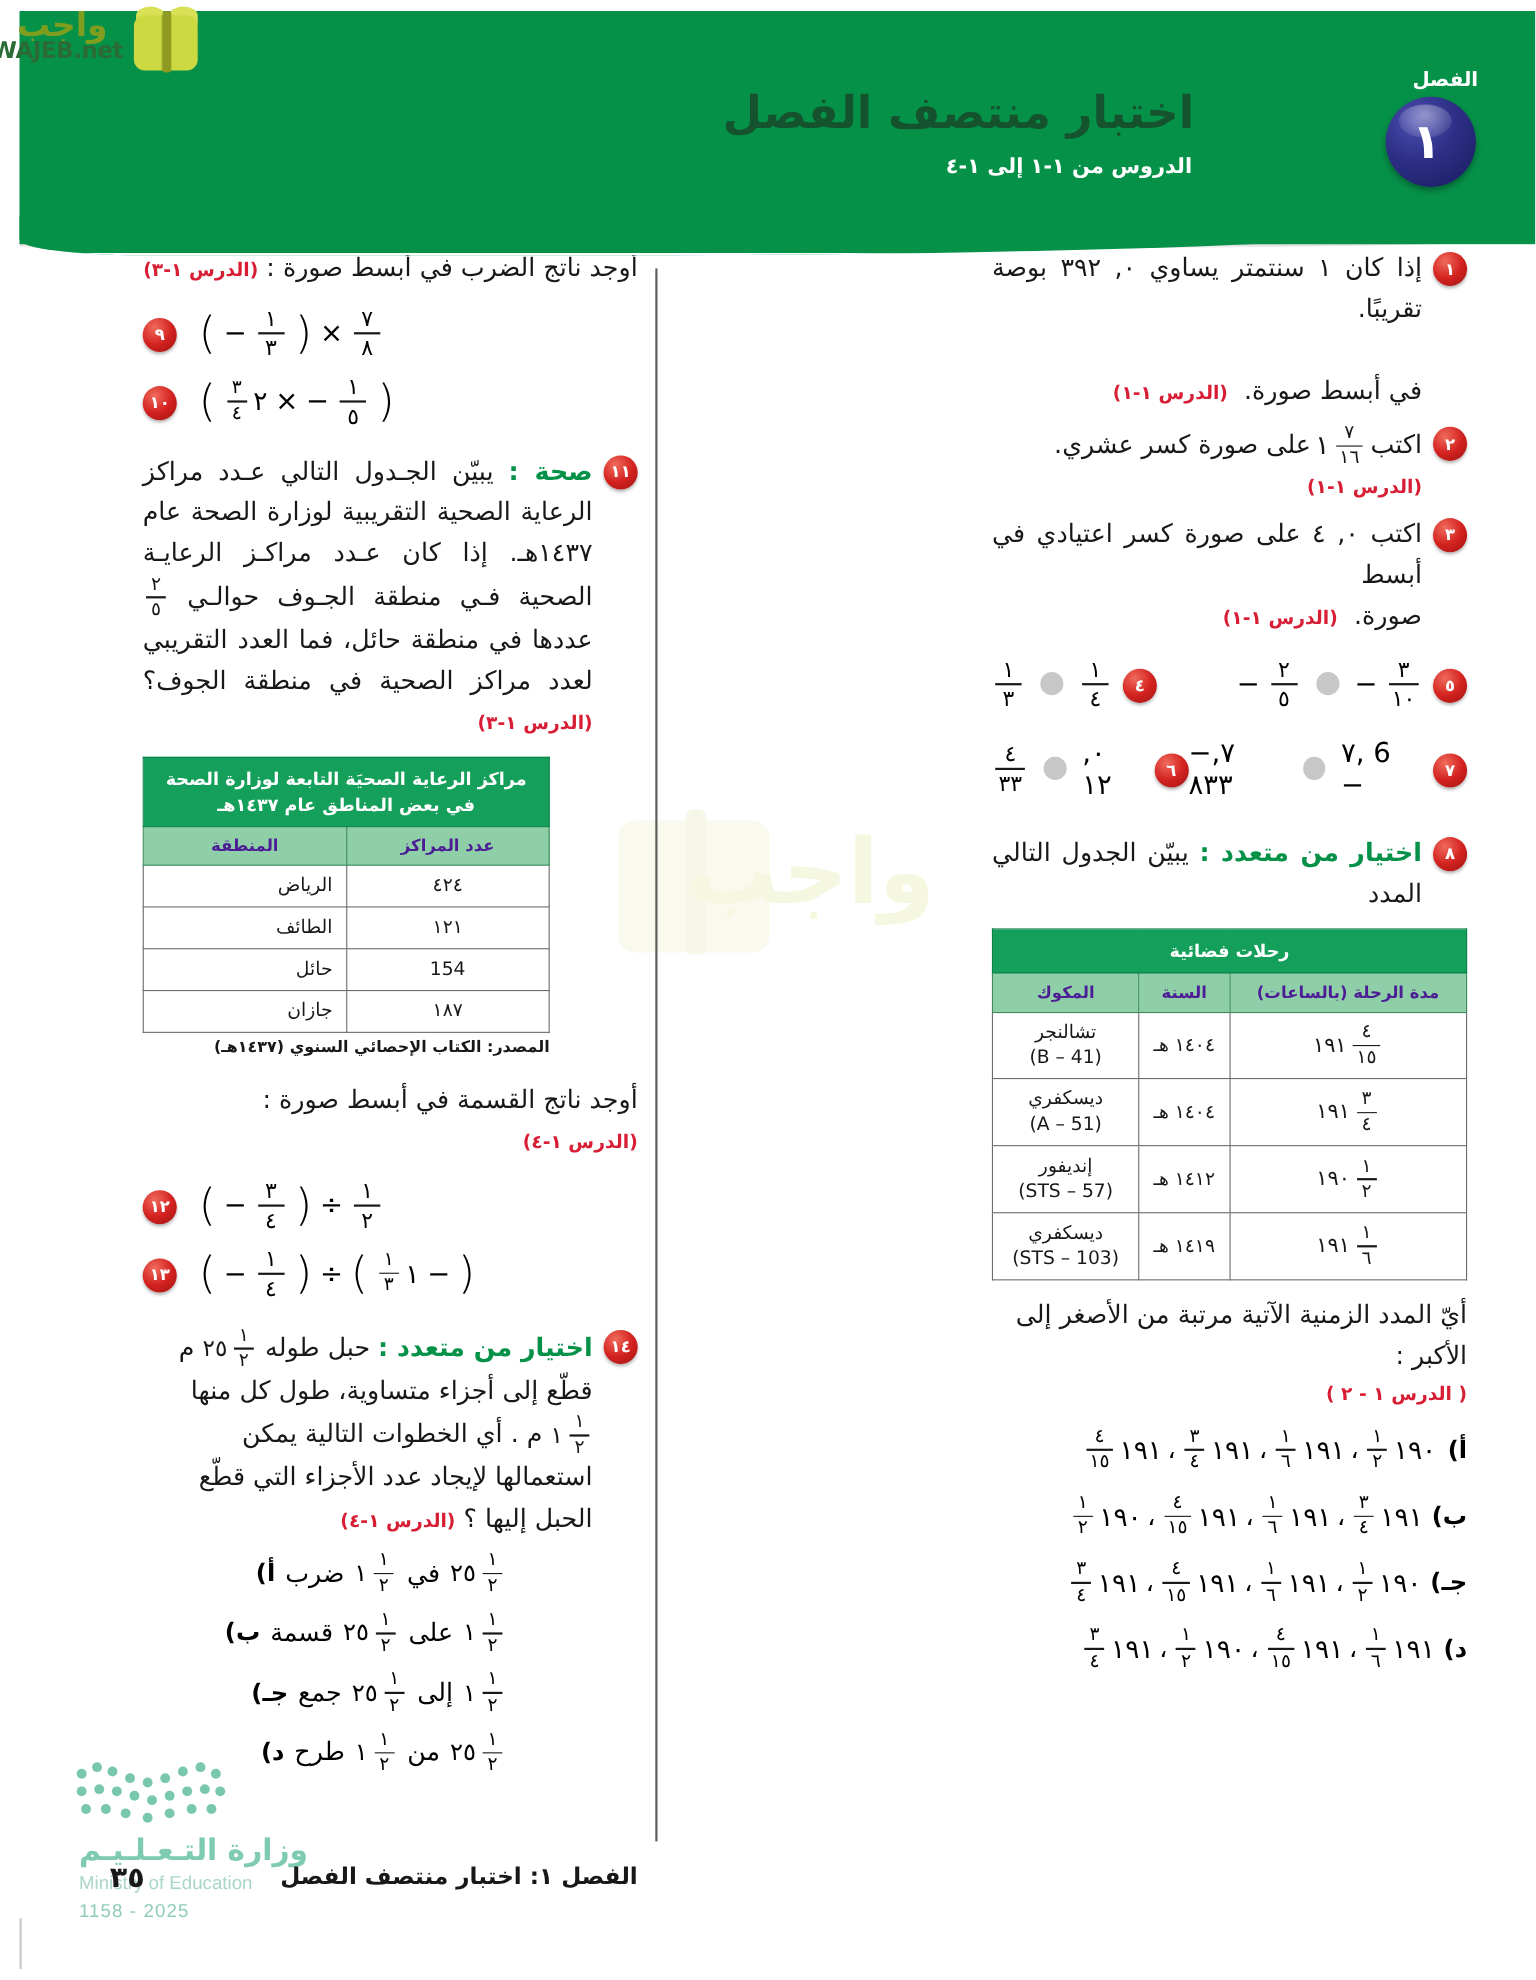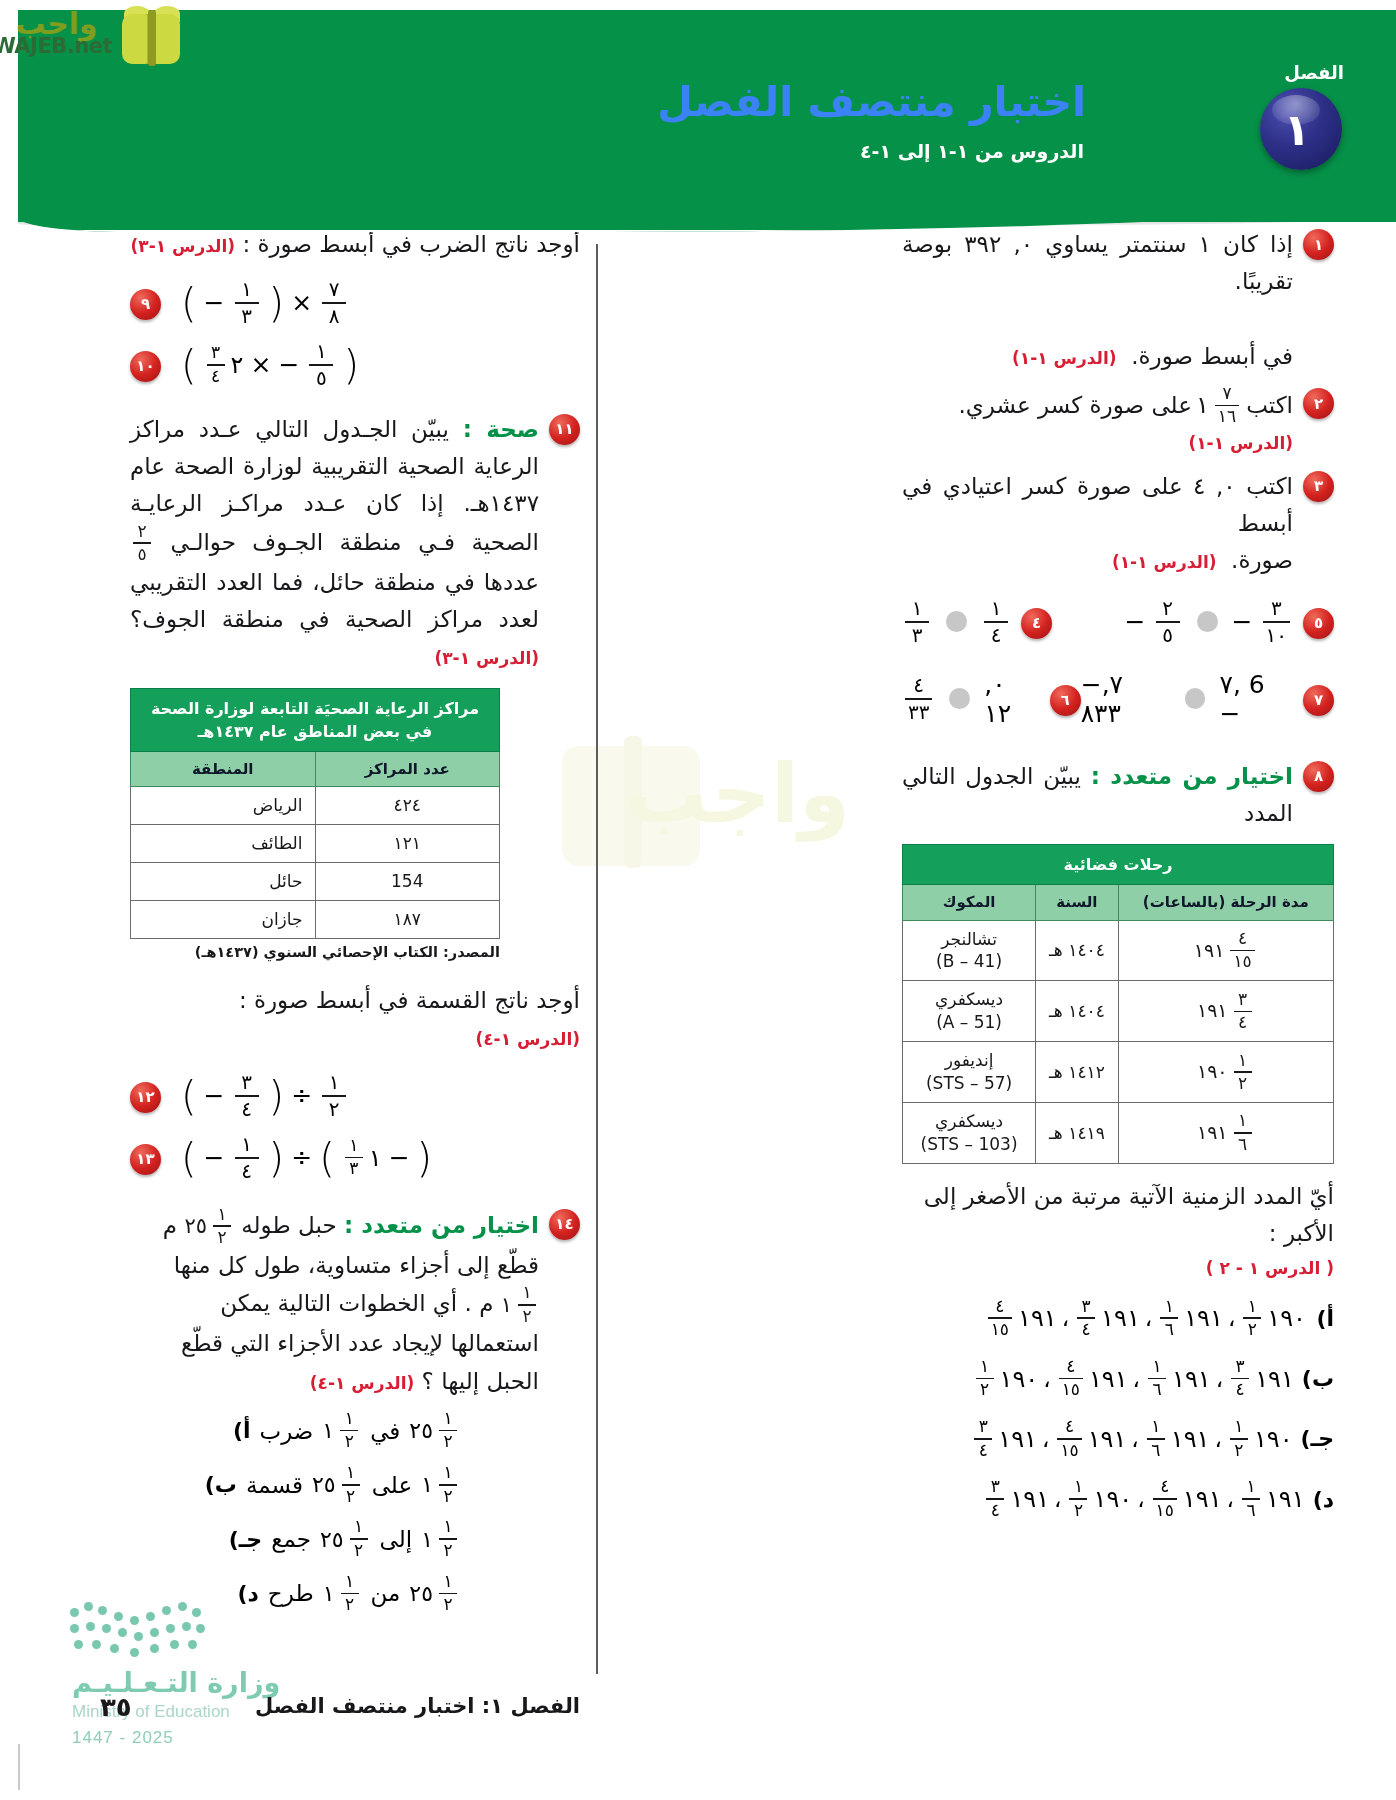--- a/index.html
+++ b/index.html
@@ -52,21 +52,21 @@
   .header-curve::after{
     content:""; position:absolute; left:0; right:0; bottom:-6px; height:8px; background:#ffffff;
     border-radius: 0 0 55% 10% / 0 0 100% 50%;
   }
   .header-shadow{
     position:absolute; left:18px; top:219px; width:1330px; height:8px; z-index:9;
     background: linear-gradient(to bottom, rgba(0,0,0,0.22), rgba(0,0,0,0));
     border-radius: 0 0 50% 8% / 0 0 100% 40%;
   }
   .header-title {
-    position:absolute; right: 310px; top: 78px; color:#3b82f6;
+    position:absolute; right: 310px; top: 78px; color:#14532d;
     font-family:"DejaVu Sans", sans-serif; font-weight:bold; font-size: 41px;
     letter-spacing: 0px; z-index:12;
   }
   .header-sub {
     position:absolute; right: 312px; top: 140px; color:#fff;
     font-family:"DejaVu Sans", sans-serif; font-weight:bold; font-size: 19px; z-index:12;
   }
   .chapter-badge { position:absolute; right: 48px; top: 62px; width:92px; height:118px; z-index:12;}
   .chapter-badge .lbl { position:absolute; right:4px; top:0px; color:#fff;
       font-family:"DejaVu Sans",sans-serif; font-weight:bold; font-size:18px; }
@@ -123,21 +123,21 @@
           font-size:25px; font-family:"DejaVu Sans",sans-serif; direction:ltr; }
   .paren { font-size:40px; line-height:0.8; font-weight:300; }
   .circle-blank { display:inline-block; width:21px; height:21px; border-radius:50%;
         background:#c7c7c7; vertical-align:middle; margin:0 7px; }
 
   
   table.dt { border-collapse: collapse; width:100%; position:relative; z-index:6; }
   table.dt .cap { background:#14a05a; color:#fff; font-weight:bold; font-size:16px;
       font-family:"DejaVu Sans",sans-serif; text-align:center; padding:8px 6px; line-height:1.45;
       border:1px solid #0d8049; }
-  table.dt th { background:#8fcfa8; color:#0f172a; font-weight:bold; font-size:15px;
+  table.dt th { background:#8fcfa8; color:#4c1d95; font-weight:bold; font-size:15px;
       font-family:"DejaVu Sans",sans-serif; text-align:center; padding:7px 4px; line-height:1.35;
       border:1px solid #3f8b5d; }
   table.dt td { background:#ffffff; color:#18181b; font-size:17px; text-align:center;
       padding:7px 5px; border:1px solid #6b6b6b; font-family:"DejaVu Sans",sans-serif; line-height:1.35; }
   .tsource { font-size:14.5px; font-family:"DejaVu Sans",sans-serif; color:#18181b; font-weight:bold;
       text-align:right; margin-top:5px; }
 
   .choices { margin-top: 10px; }
   .choice { display:flex; align-items:center; justify-content:flex-start; gap:9px;
             font-size:23px; font-family:"DejaVu Sans",sans-serif; margin-bottom:13px; }
@@ -862,17 +862,17 @@
     <i style="left:4px;  top:38px"></i>
       <i style="left:22px; top:38px"></i>
       <i style="left:40px; top:42px"></i>
     <i style="left:60px; top:46px"></i>
       <i style="left:80px; top:42px"></i>
       <i style="left:100px;top:38px"></i>
     <i style="left:118px;top:38px"></i>
   </div>
   <div class="moe-name">وزارة التـعـلـيـم</div>
   <div class="moe-en">Ministry of Education</div>
-  <div class="moe-yr">2025 - 1447</div>
+  <div class="moe-yr">2025 - 1158</div>
   <div class="pageno">٣٥</div>
   <div class="footline">الفصل ١: اختبار منتصف الفصل</div>
   <div class="edge"></div>
 </div>
 
 </body></html>

